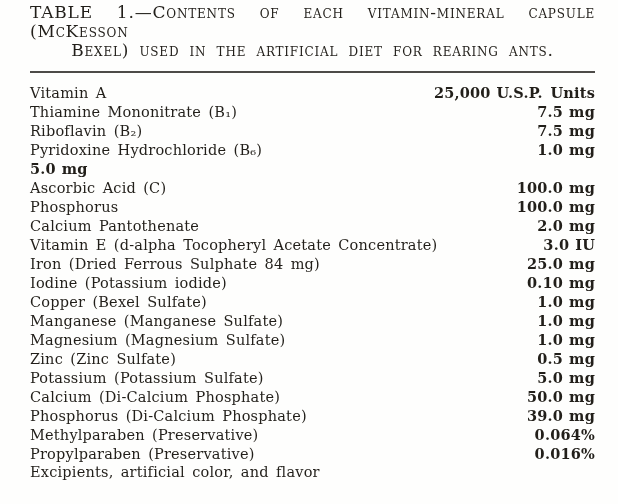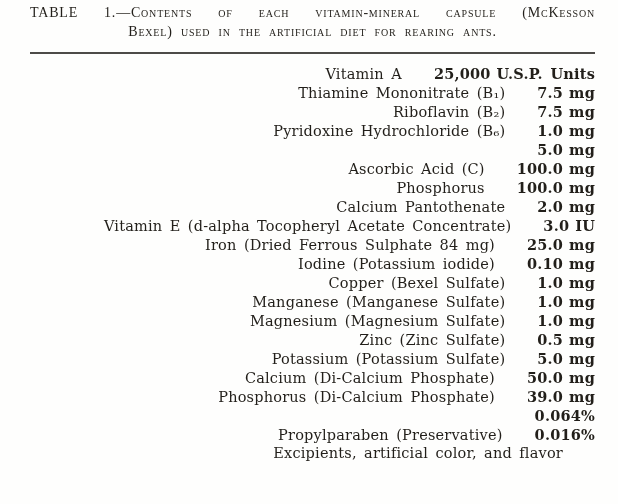--- a/index.html
+++ b/index.html
@@ -19,26 +19,25 @@
     width: 618px;
     height: 504px;
     padding: 3px 23px 0 30px;
     overflow: hidden;
   }
   .table-title {
     width: 100%;
   }
   .title-line {
     font-variant: small-caps;
-    font-size: 14px;
+    font-size: 17px;
     line-height: 19px;
     letter-spacing: 0.8px;
     word-spacing: 4px;
     white-space: normal;
-    font-family: Liberation Serif, serif;
   }
   .title-line.l1 {
     text-align: justify;
     text-align-last: justify;
   }
   .title-line.l2 {
     text-align: center;
   }
   .rule {
     height: 0;
@@ -47,21 +46,21 @@
   .rule-top { margin-top: 11px; }
   .rows {
     padding-top: 10px;
     font-size: 14.5px;
     line-height: 19px;
     letter-spacing: 0.2px;
     word-spacing: 2.5px;
   }
   .row {
     display: flex;
-    justify-content: flex-end;
+    justify-content: space-between;
     align-items: baseline;
     height: 19px;
     white-space: nowrap;
     gap: 32px;
   }
   .cell.name { text-align: left; }
   .cell.amount { text-align: right; font-weight: bold; }
   .unit:not(:empty) { margin-left: 6px; }
 </style>
 </head>
@@ -160,20 +159,21 @@
     <span class="cell name">Calcium (Di-Calcium Phosphate)</span>
     <span class="cell amount"><span class="value">50.0</span><span class="unit">mg</span></span>
   </div>
 
   <div class="row">
     <span class="cell name">Phosphorus (Di-Calcium Phosphate)</span>
     <span class="cell amount"><span class="value">39.0</span><span class="unit">mg</span></span>
   </div>
 
   <div class="row">
+    <span class="cell name">Methylparaben (Preservative)</span>
     <span class="cell amount"><span class="value">0.064%</span><span class="unit"></span></span>
   </div>
 
   <div class="row">
     <span class="cell name">Propylparaben (Preservative)</span>
     <span class="cell amount"><span class="value">0.016%</span><span class="unit"></span></span>
   </div>
 
   <div class="row">
     <span class="cell name">Excipients, artificial color, and flavor</span>

